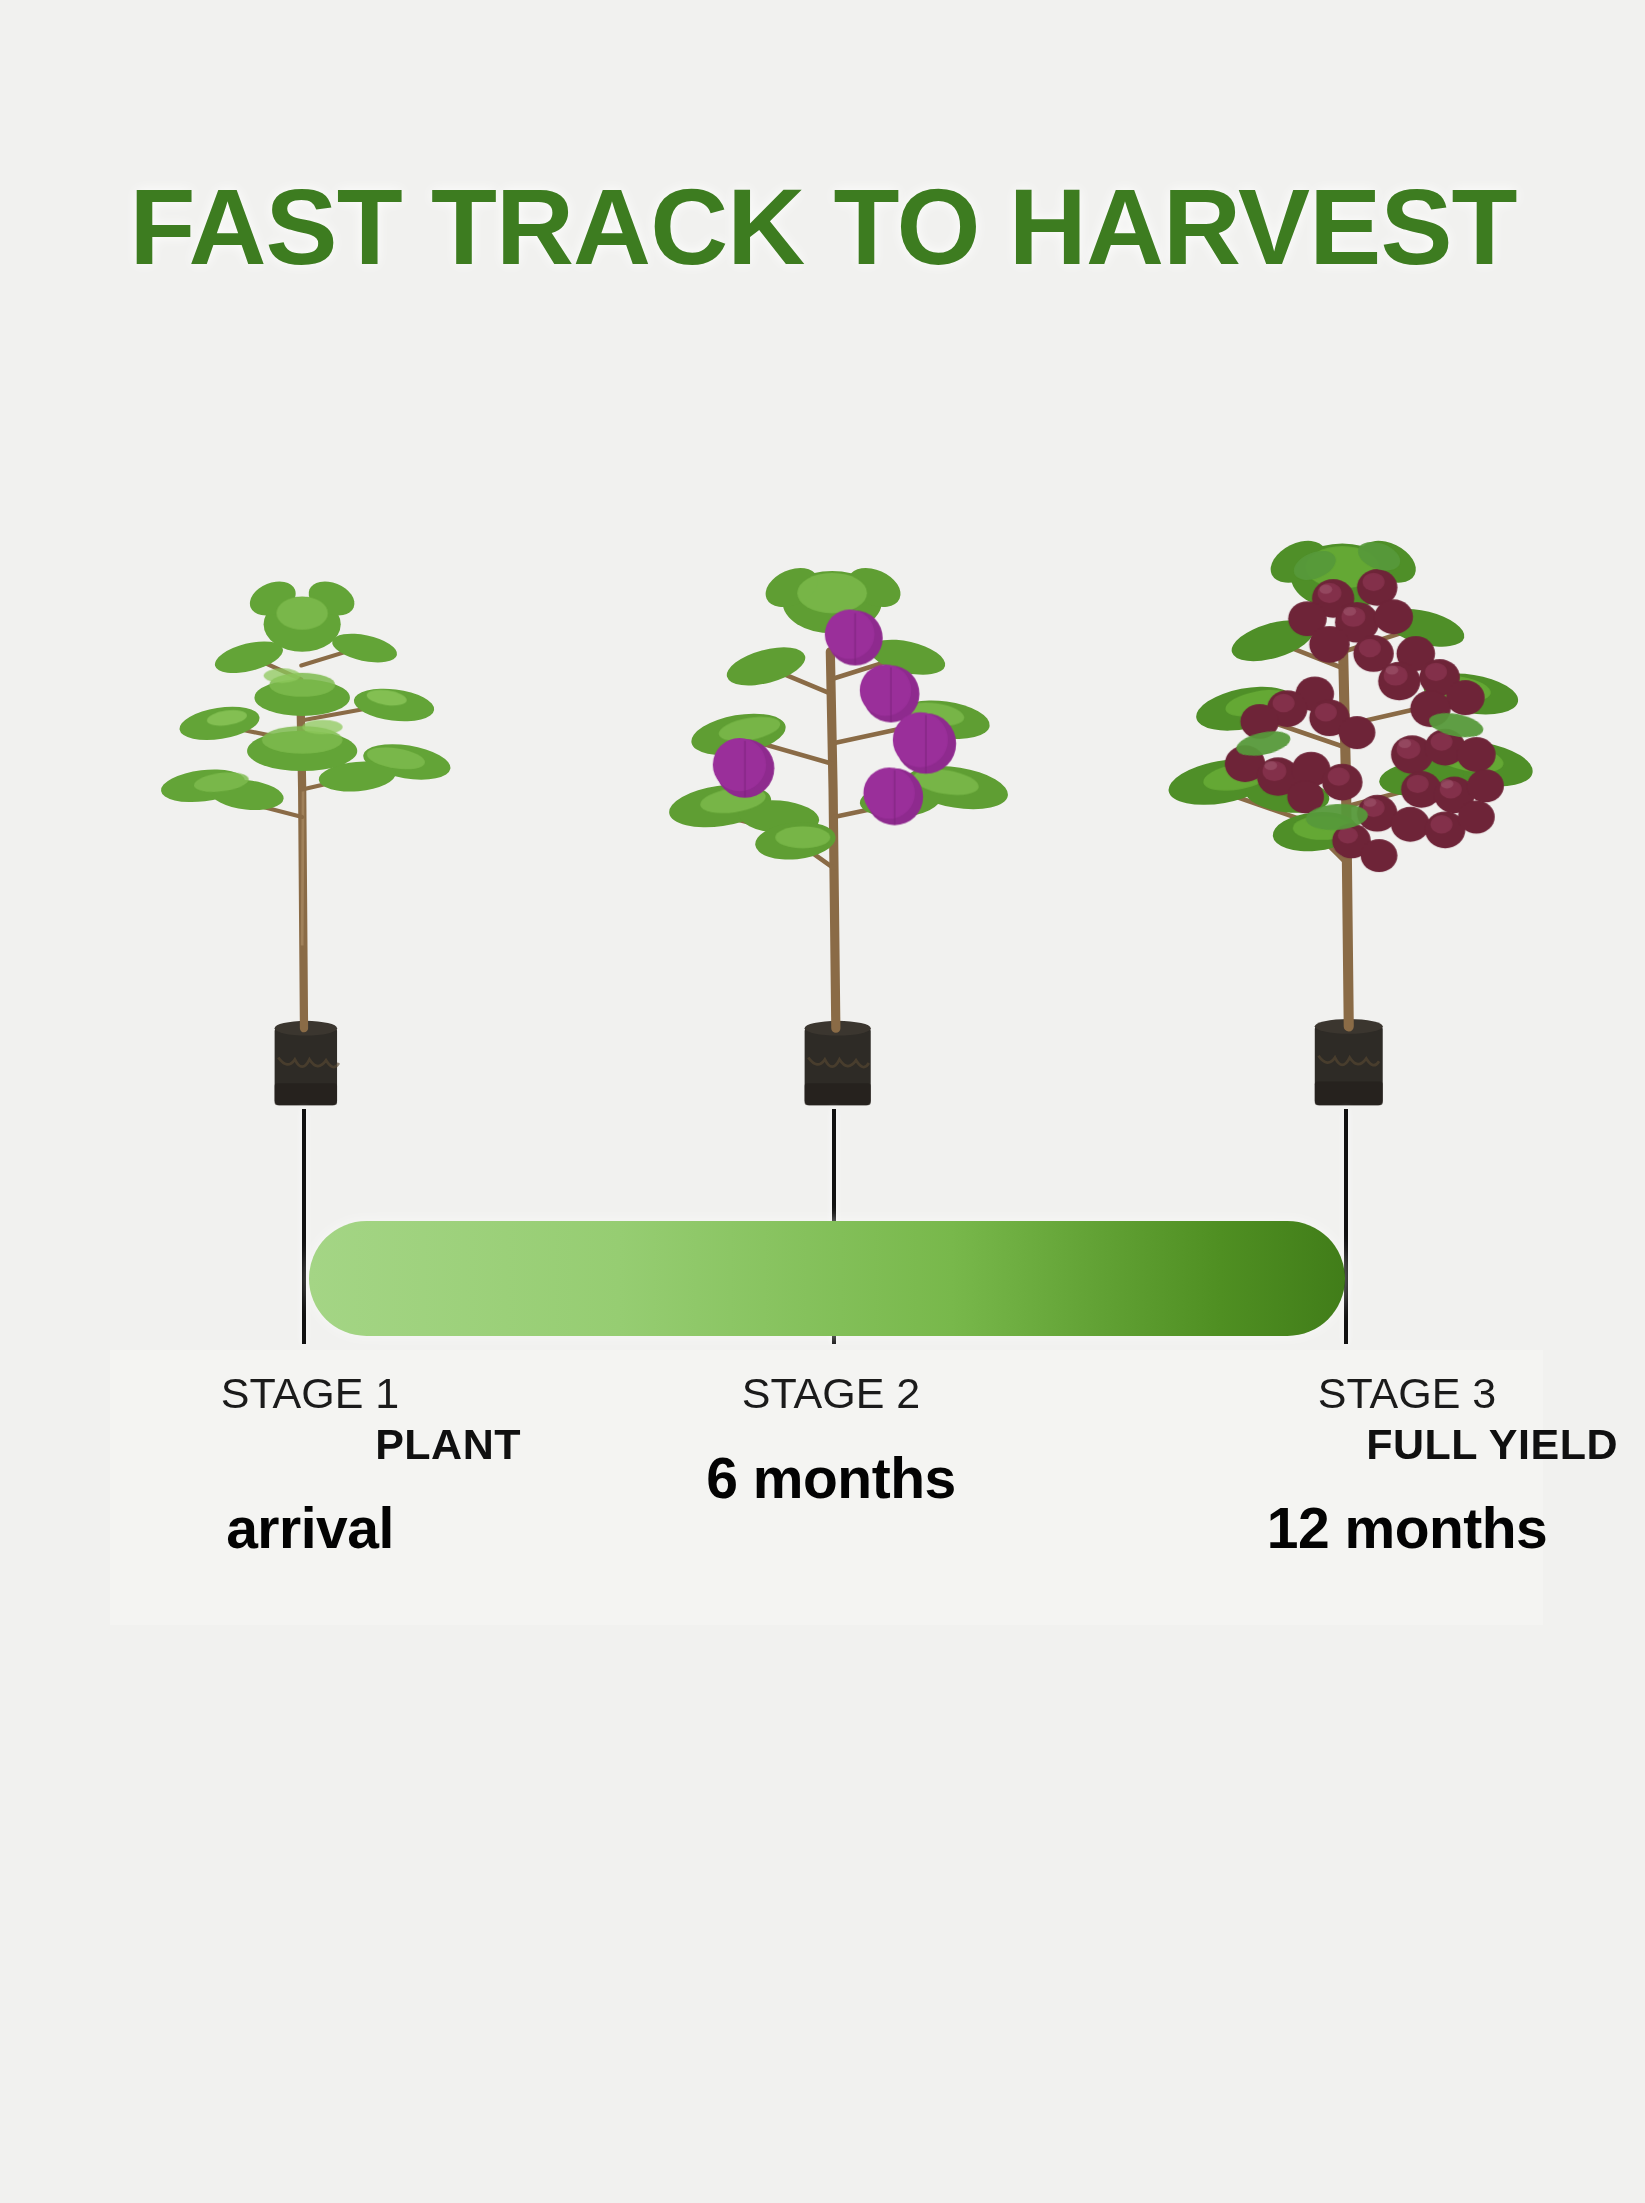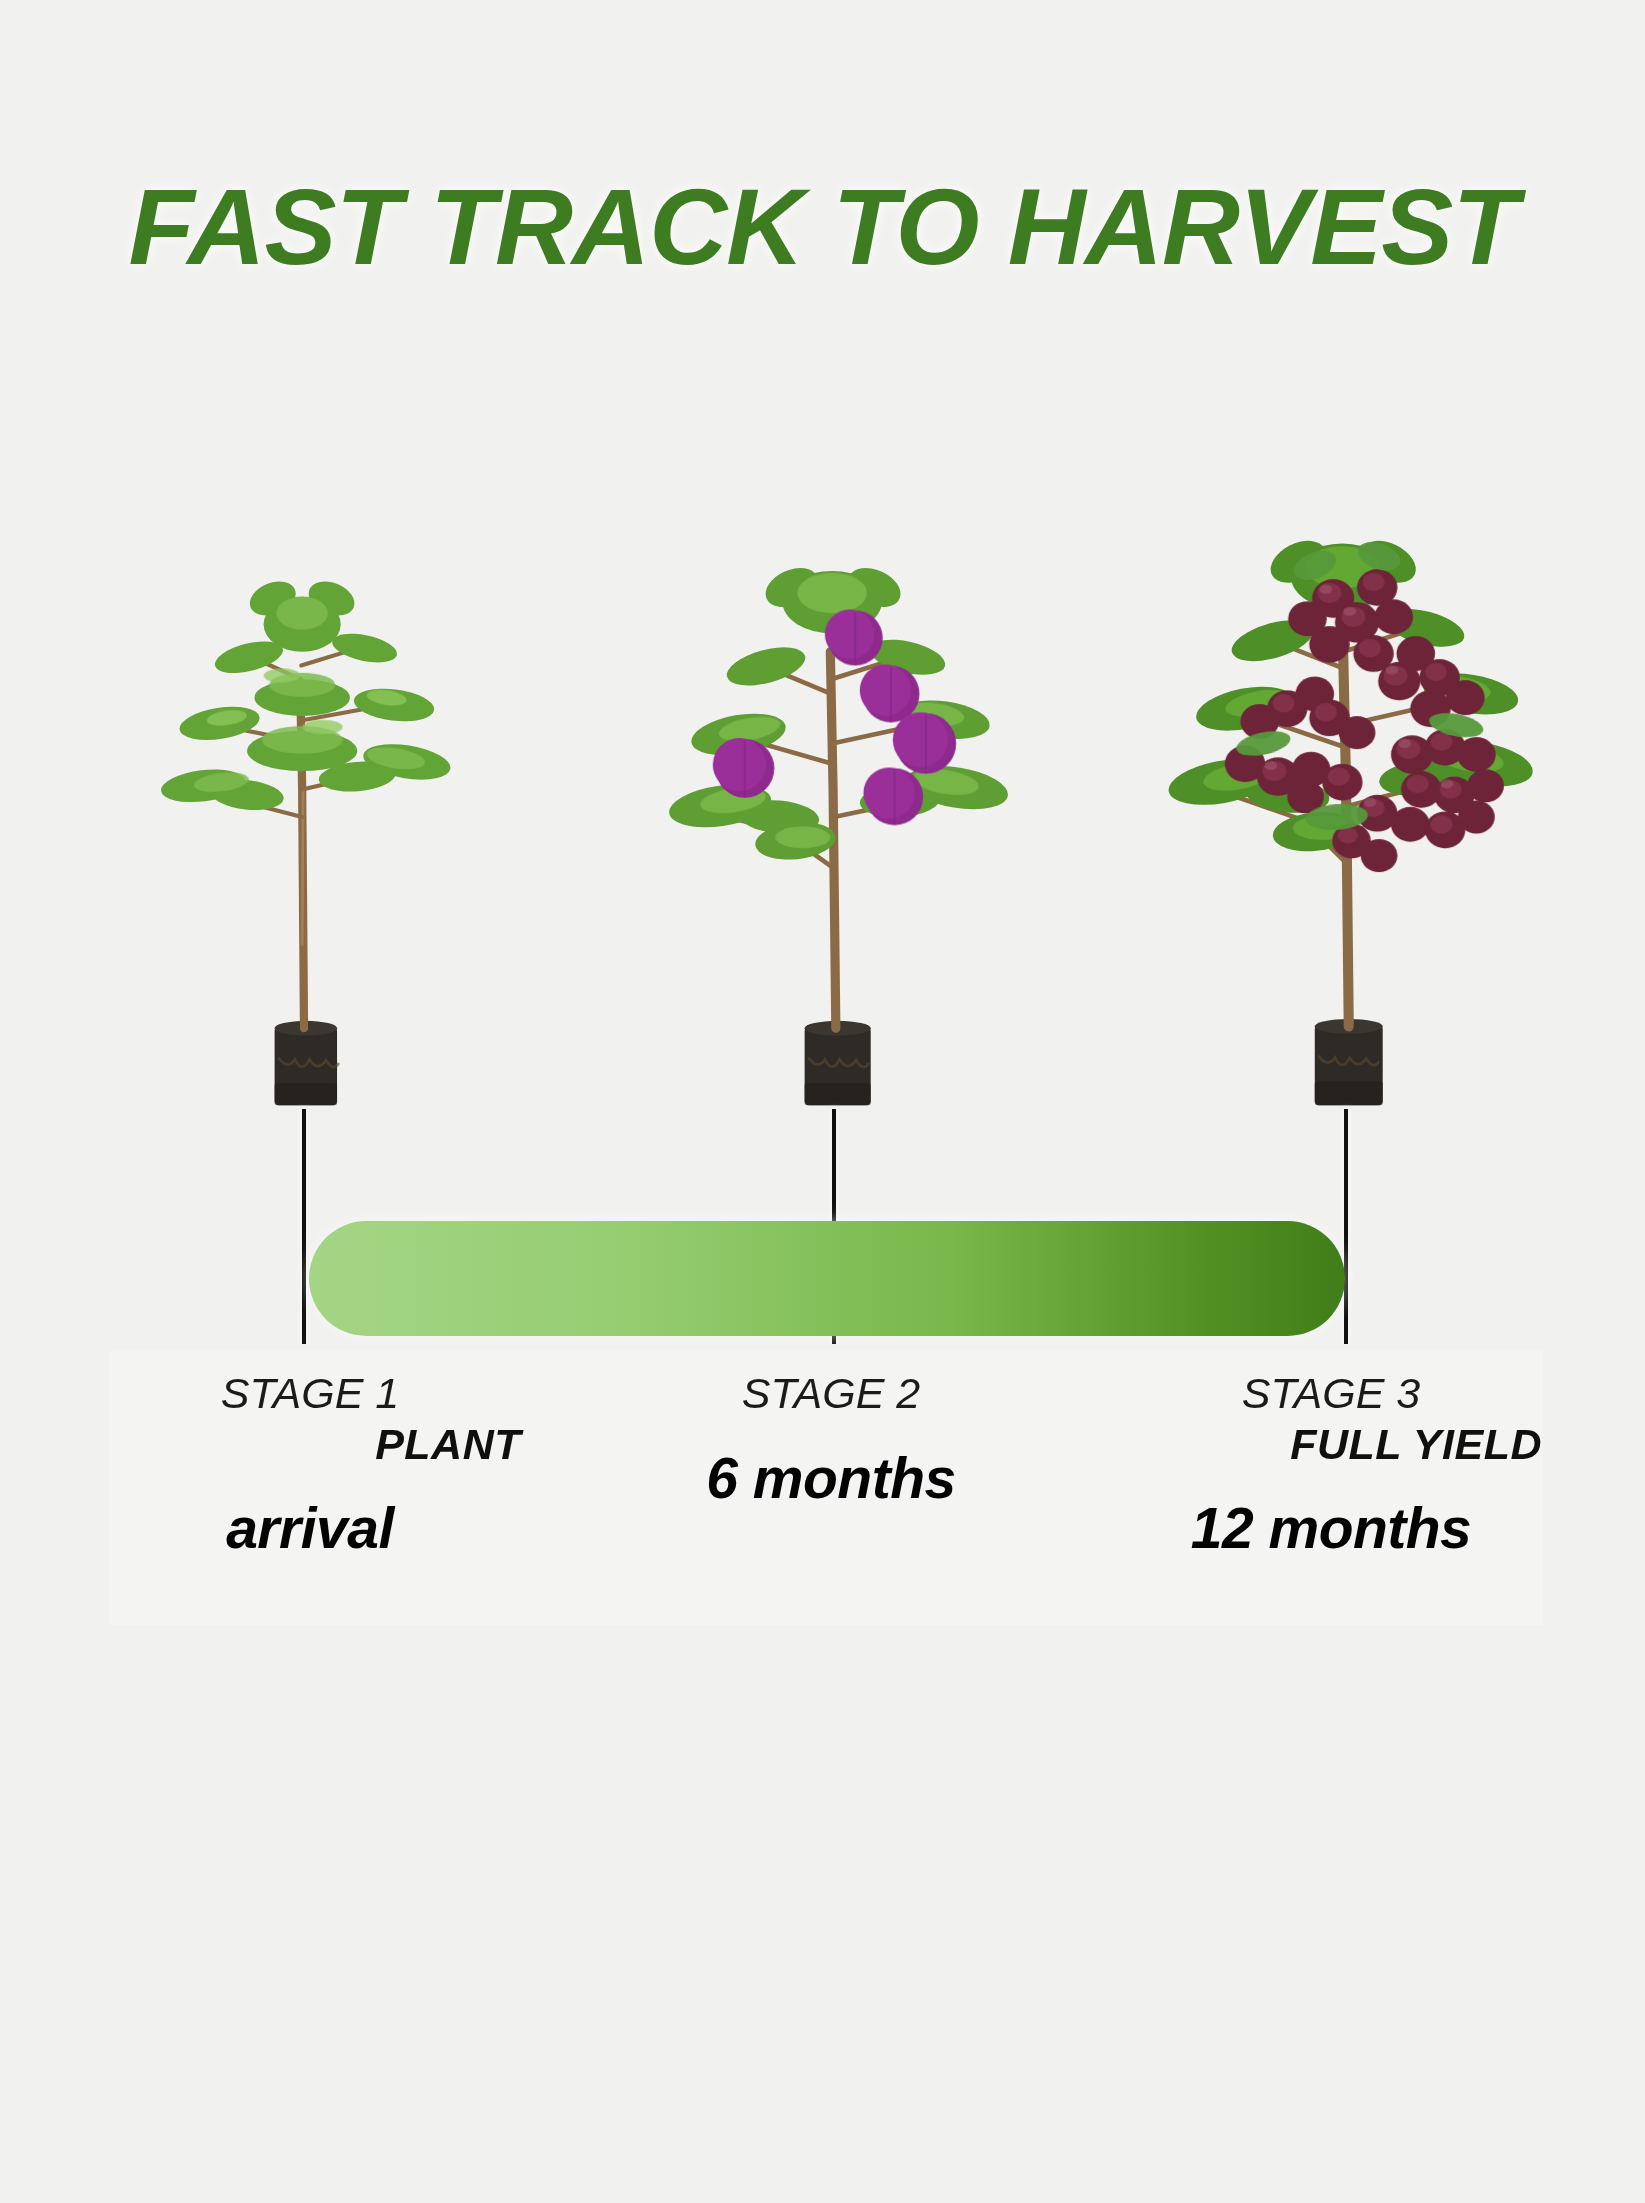--- a/index.html
+++ b/index.html
@@ -13,21 +13,20 @@
     font-family: "Liberation Sans", sans-serif;
     overflow: hidden;
     position: relative;
   }
 
   
   .infographic {
     position: absolute;
     inset: 0;
     background: #f1f1ef;
-    font-style: italic;
   }
 
   
   .title {
     position: absolute;
     top: 173px;
     left: 0;
     width: 1646px;
     text-align: center;
     font-size: 108px;
@@ -116,21 +115,21 @@
     height: 275px;
   }
   .label-col {
     position: absolute;
     top: 0;
     width: 422px;
     text-align: center;
   }
   .label-col.c1 { left: 99px; }
   .label-col.c2 { left: 620px; }
-  .label-col.c3 { left: 1120px; }
+  .label-col.c3 { left: 1196px; }
 
   .stage-no {
     font-size: 43px;
     font-weight: normal;
     color: #1b1b1b;
     line-height: 1.18;
     white-space: nowrap;
   }
   .stage-name {
     font-size: 43px;

